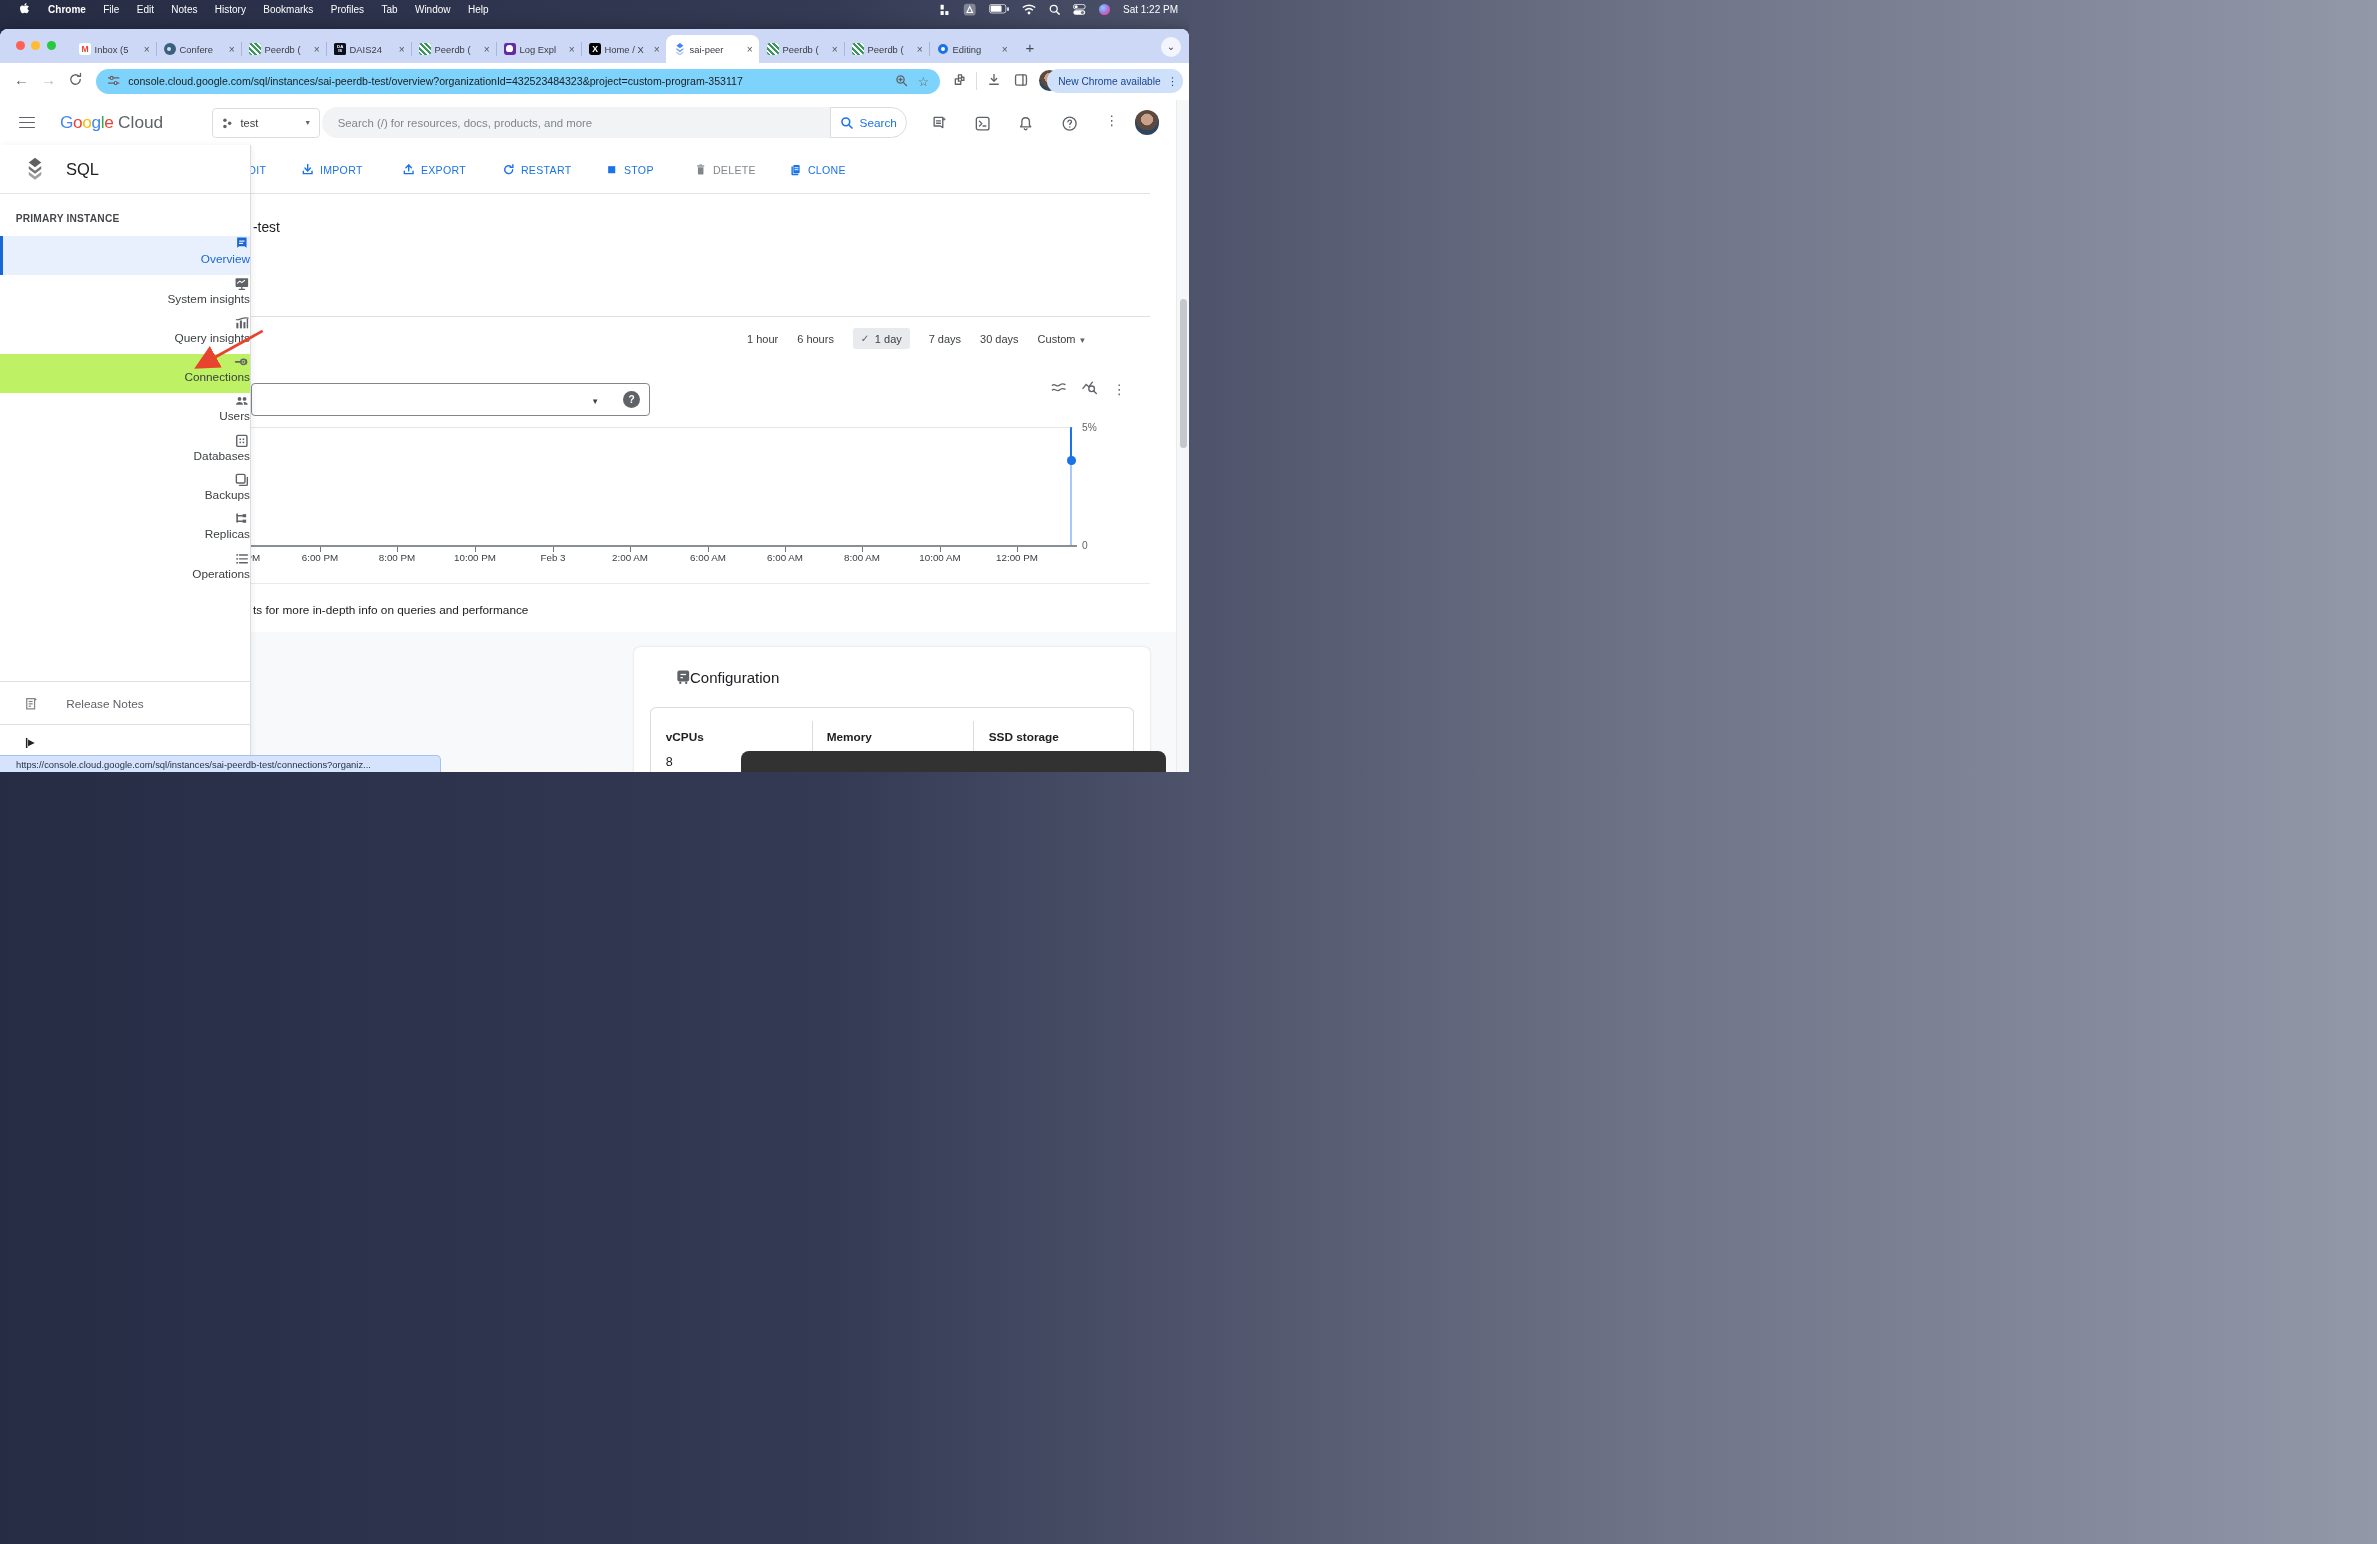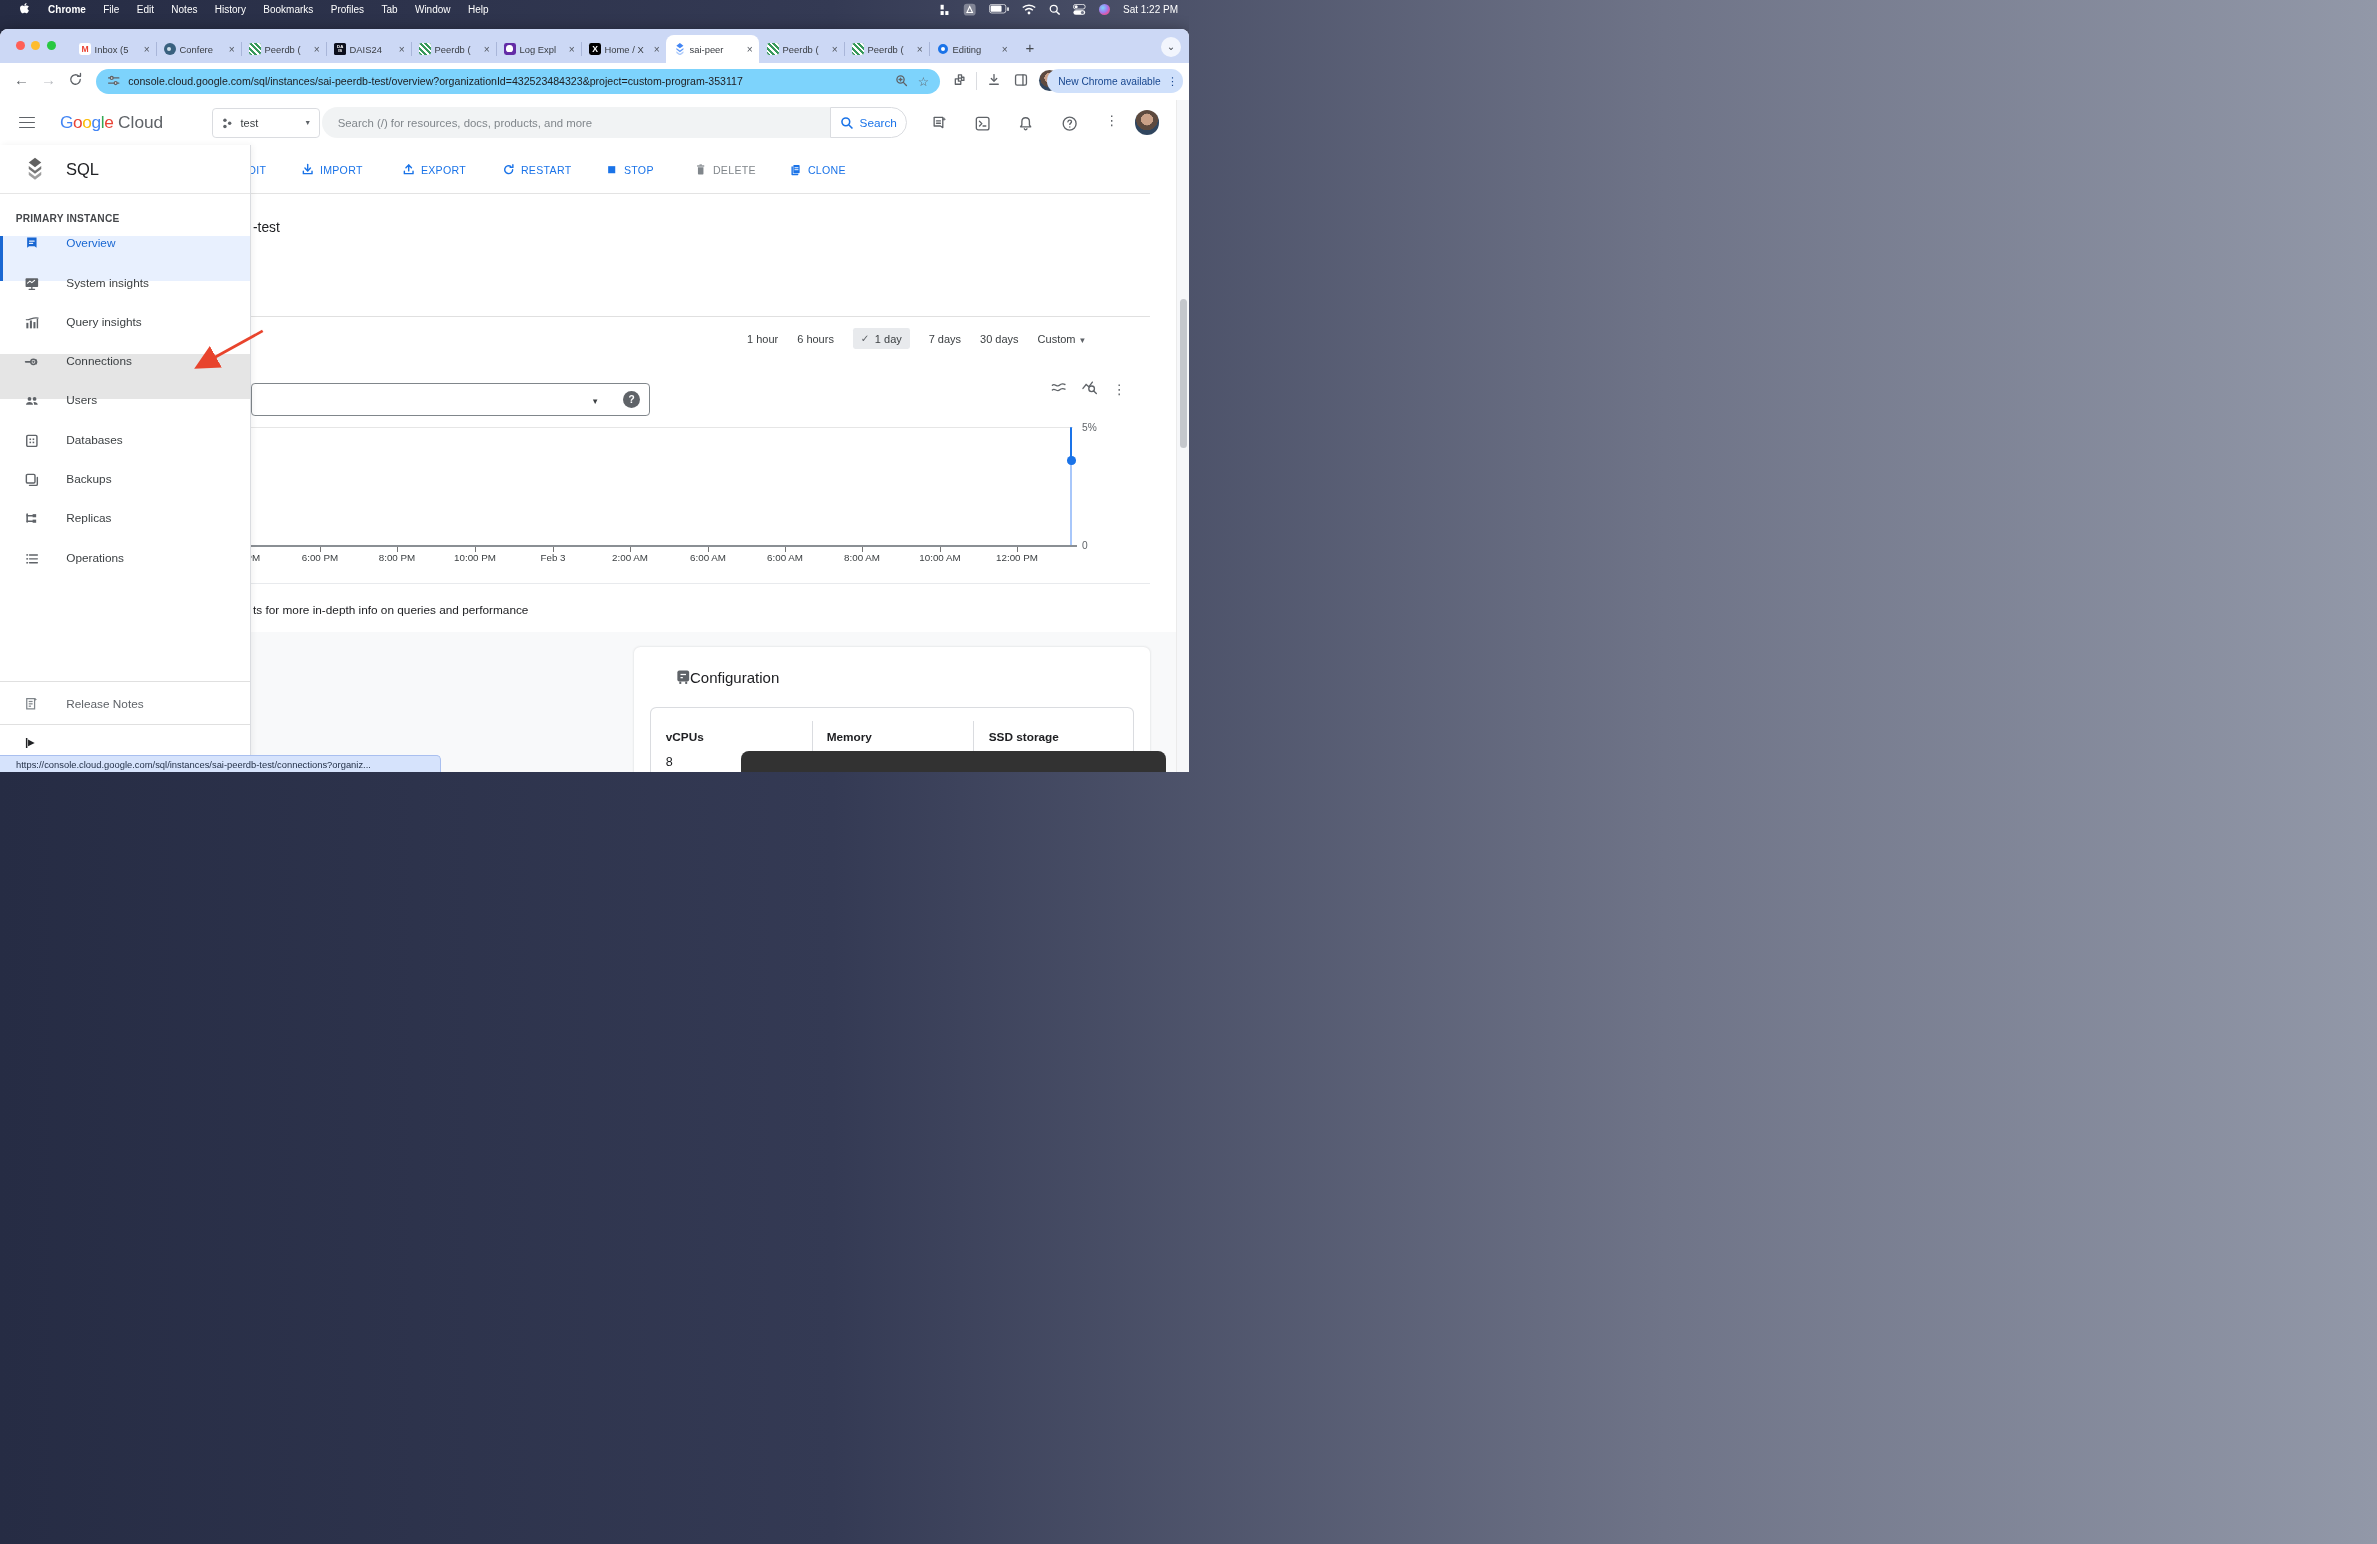--- a/index.html
+++ b/index.html
@@ -61,29 +61,29 @@
   .projpill .car{font-size:7px;color:#5f6368;}
   .gsearch{position:absolute;left:322px;top:7px;width:508px;height:31px;background:#f1f3f4;border-radius:15.7px 0 0 15.7px;display:flex;align-items:center;box-sizing:border-box;padding-left:15.7px;color:#80868b;font-size:11.4px;}
   .gsbtn{position:absolute;left:830px;top:7px;width:77px;height:31px;background:#fff;border:0.8px solid #dadce0;border-radius:0 15.7px 15.7px 0;box-sizing:border-box;display:flex;align-items:center;justify-content:center;gap:5.5px;color:#1a73e8;font-size:11.8px;}
   .hicon{position:absolute;top:15px;width:17.3px;height:17.3px;color:#5f6368;}
   .avatar{border-radius:50%;background:radial-gradient(circle at 50% 38%,#caa188 0 30%,#5d4a3f 31% 55%,#30465f 56% 100%);}
   
   .sidebar{position:absolute;left:0;top:116px;width:251px;bottom:0;background:#fff;border-right:0.8px solid #dadce0;box-sizing:border-box;z-index:5;box-shadow:2.4px 0 6.3px rgba(0,0,0,.06);}
   .sqlrow{position:absolute;top:0;left:0;right:0;height:48px;border-bottom:0.8px solid #e6e6e6;display:flex;align-items:center;gap:20.4px;padding-left:23.6px;}
   .sqlrow .pname{font-size:16.5px;color:#202124;}
   .seclabel{position:absolute;top:68px;left:15.7px;font-size:10.2px;font-weight:600;letter-spacing:0.2px;color:#45474b;}
-  .ni{position:absolute;left:0;right:0;height:45px;display:flex;align-items:flex-start;color:#5f6368;}
+  .ni{position:absolute;left:0;right:0;height:39px;display:flex;align-items:flex-end;color:#5f6368;flex-direction:column;}
   .ni .lab{font-size:11.8px;color:#3c4043;margin-left:27px;}
   .ni .ic{width:15.7px;height:15.7px;margin-left:23.6px;color:#5f6368;}
   .ni.active{background:#e8f0fe;}
   .ni.active::before{content:"";position:absolute;left:0;top:0;bottom:0;width:3.1px;background:#1967d2;}
   .ni.active .lab,{color:#1967d2;}
   .ni.active .lab{color:#1967d2;}
   .ni.active .ic{color:#1967d2;}
-  .ni.hover{background:#e5e5e5;}
+  .ni.hover{background:#bef264;}
   .ni svg{stroke:currentColor;fill:none;stroke-width:1.6;stroke-linecap:round;stroke-linejoin:round;width:15.7px;height:15.7px;}
   .ni svg .f{fill:currentColor;stroke:none;}
   .sdiv{position:absolute;left:0;right:0;height:0.8px;background:#e0e0e0;}
   .rn{position:absolute;left:0;right:0;top:539px;height:39px;display:flex;align-items:center;color:#757575;}
   .rn .lab{font-size:11.8px;margin-left:27px;color:#5f6368;}
   .expand{position:absolute;left:25px;top:590px;color:#202124;font-size:11.8px;font-weight:700;}
   
   .main{position:absolute;left:0;top:116px;right:0;bottom:0;background:#fff;}
   .actrow{position:absolute;top:14px;height:22px;display:flex;align-items:center;gap:5.5px;font-size:10.6px;font-weight:500;letter-spacing:0.3px;color:#1a73e8;}
   .actrow.gray{color:#80868b;}

